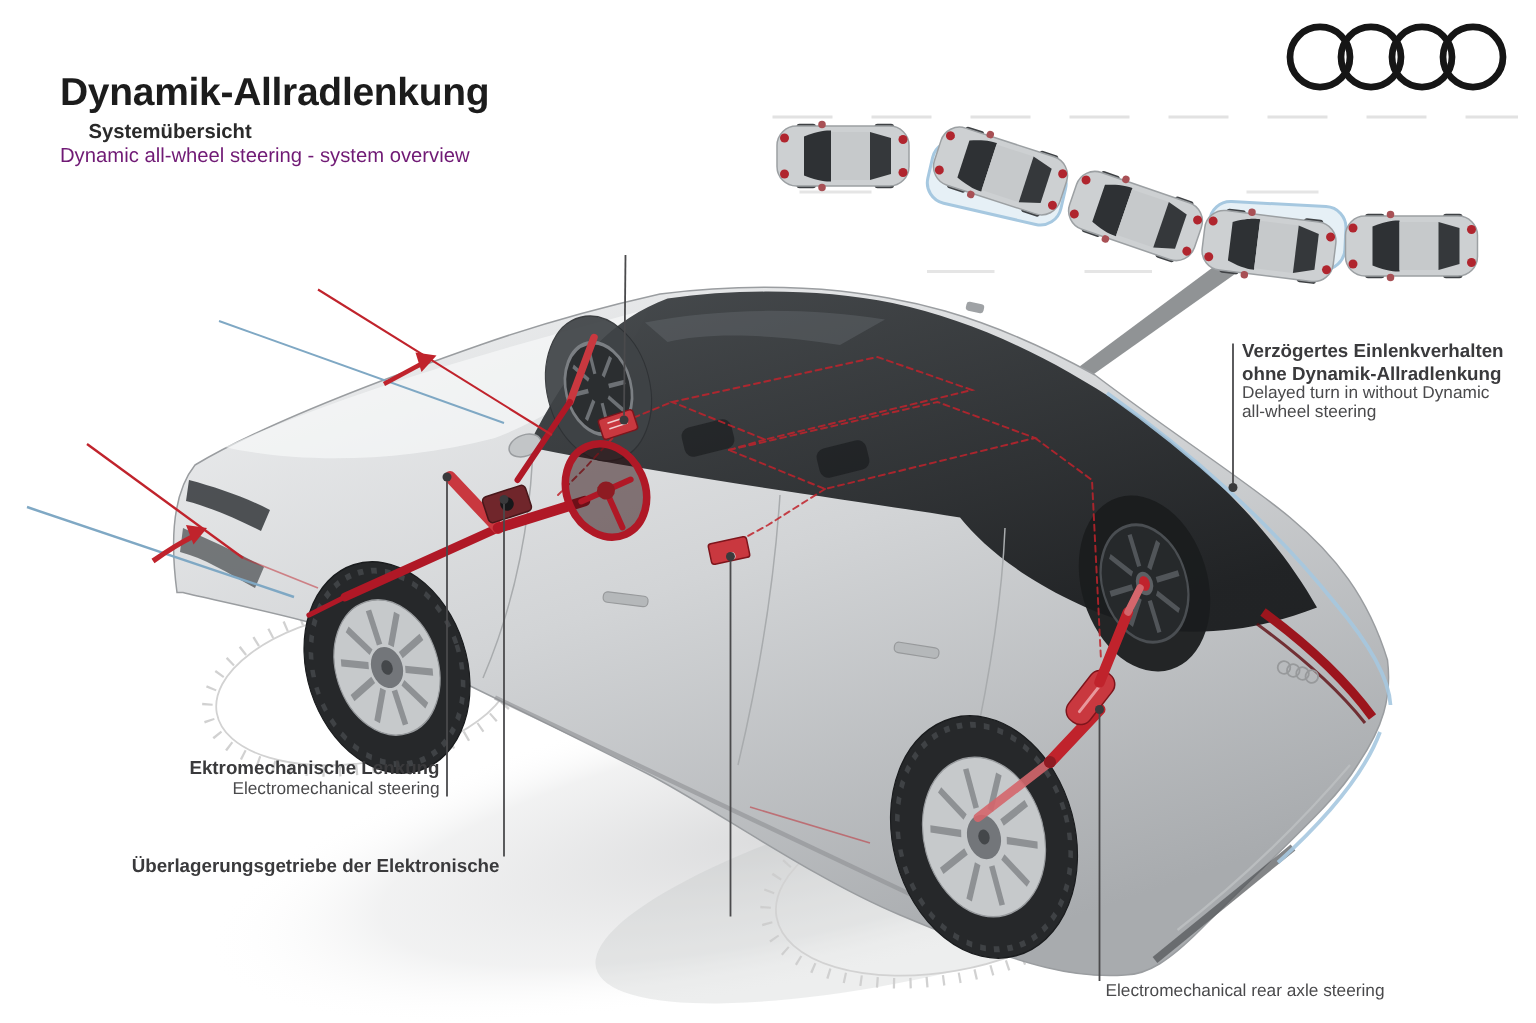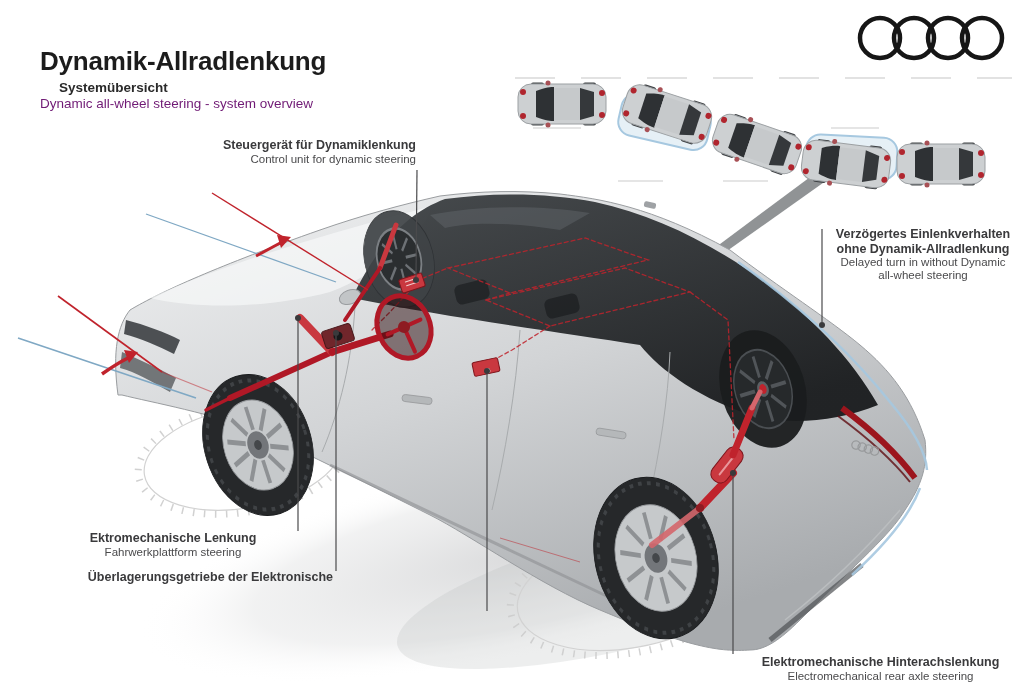--- a/index.html
+++ b/index.html
@@ -8,27 +8,27 @@
   
   .hdr{position:absolute;left:40px;top:48px;}
   .hdr h1{margin:0;font-size:26px;font-weight:700;color:#1c1c1c;letter-spacing:-0.2px;line-height:1.05;}
   .hdr .sub-de{margin-top:5px;font-size:13.5px;font-weight:700;color:#2a2a2a;margin-left:19px;}
   .hdr .sub-en{margin-top:1px;font-size:13.5px;font-weight:400;color:#701a75;}
   
   .brand{position:absolute;left:856px;top:14px;width:152px;height:50px;}
   
   svg.scene{position:absolute;left:0;top:0;width:1024px;height:682px;}
   
-  .callout{position:absolute;line-height:1.16;text-align:center;}
+  .callout{position:absolute;line-height:1.16;}
   .callout .de{font-size:12.5px;font-weight:700;color:#3a3a3c;display:block;}
   .callout .en{font-size:11.5px;font-weight:400;color:#4a4a4c;display:block;}
   .ra{text-align:right;}
   .lbl-control{left:156px;top:138px;width:260px;}
   .lbl-delayed{left:828px;top:227px;width:190px;}
-  .lbl-front-steering{left:53px;top:531px;width:240px;text-align:center;}
+  .lbl-front-steering{left:53px;top:505px;width:240px;}
   .lbl-superpos{left:33px;top:570px;width:300px;}
   .lbl-efp{left:203px;top:611px;width:280px;}
   .lbl-rear-steering{left:737px;top:655px;width:287px;}
 </style>
 </head>
 <body>
 
 <div class="stage">
 
   <svg class="scene" viewBox="0 0 1024 682">
@@ -328,40 +328,35 @@
     <svg viewBox="0 0 152 50" width="152" height="50">
       <g fill="none" stroke="#161616" stroke-width="4.5">
         <circle cx="24" cy="24" r="20"></circle>
           <circle cx="58" cy="24" r="20"></circle>
         <circle cx="92" cy="24" r="20"></circle>
           <circle cx="126" cy="24" r="20"></circle>
       </g>
     </svg>
   </div>
 
-  <div class="callout ra lbl-control">
-    <span class="de">Steuergerät für Dynamiklenkung</span>
-    <span class="en">Control unit for dynamic steering</span>
-  </div>
 
   <div class="callout lbl-delayed">
     <span class="de">Verzögertes Einlenkverhalten</span>
     <span class="de">ohne Dynamik-Allradlenkung</span>
     <span class="en">Delayed turn in without Dynamic</span>
     <span class="en">all-wheel steering</span>
   </div>
 
   <div class="callout ra lbl-front-steering">
     <span class="de">Ektromechanische Lenkung</span>
-    <span class="en">Fahrwerkplattform steering</span>
+    <span class="en">Electromechanical steering</span>
   </div>
 
   <div class="callout ra lbl-superpos">
     <span class="de">Überlagerungsgetriebe der Elektronische</span>
   </div>
 
 
   <div class="callout lbl-rear-steering">
-    <span class="de">Elektromechanische Hinterachslenkung</span>
     <span class="en">Electromechanical rear axle steering</span>
   </div>
 
 </div>
 
 </body></html>

